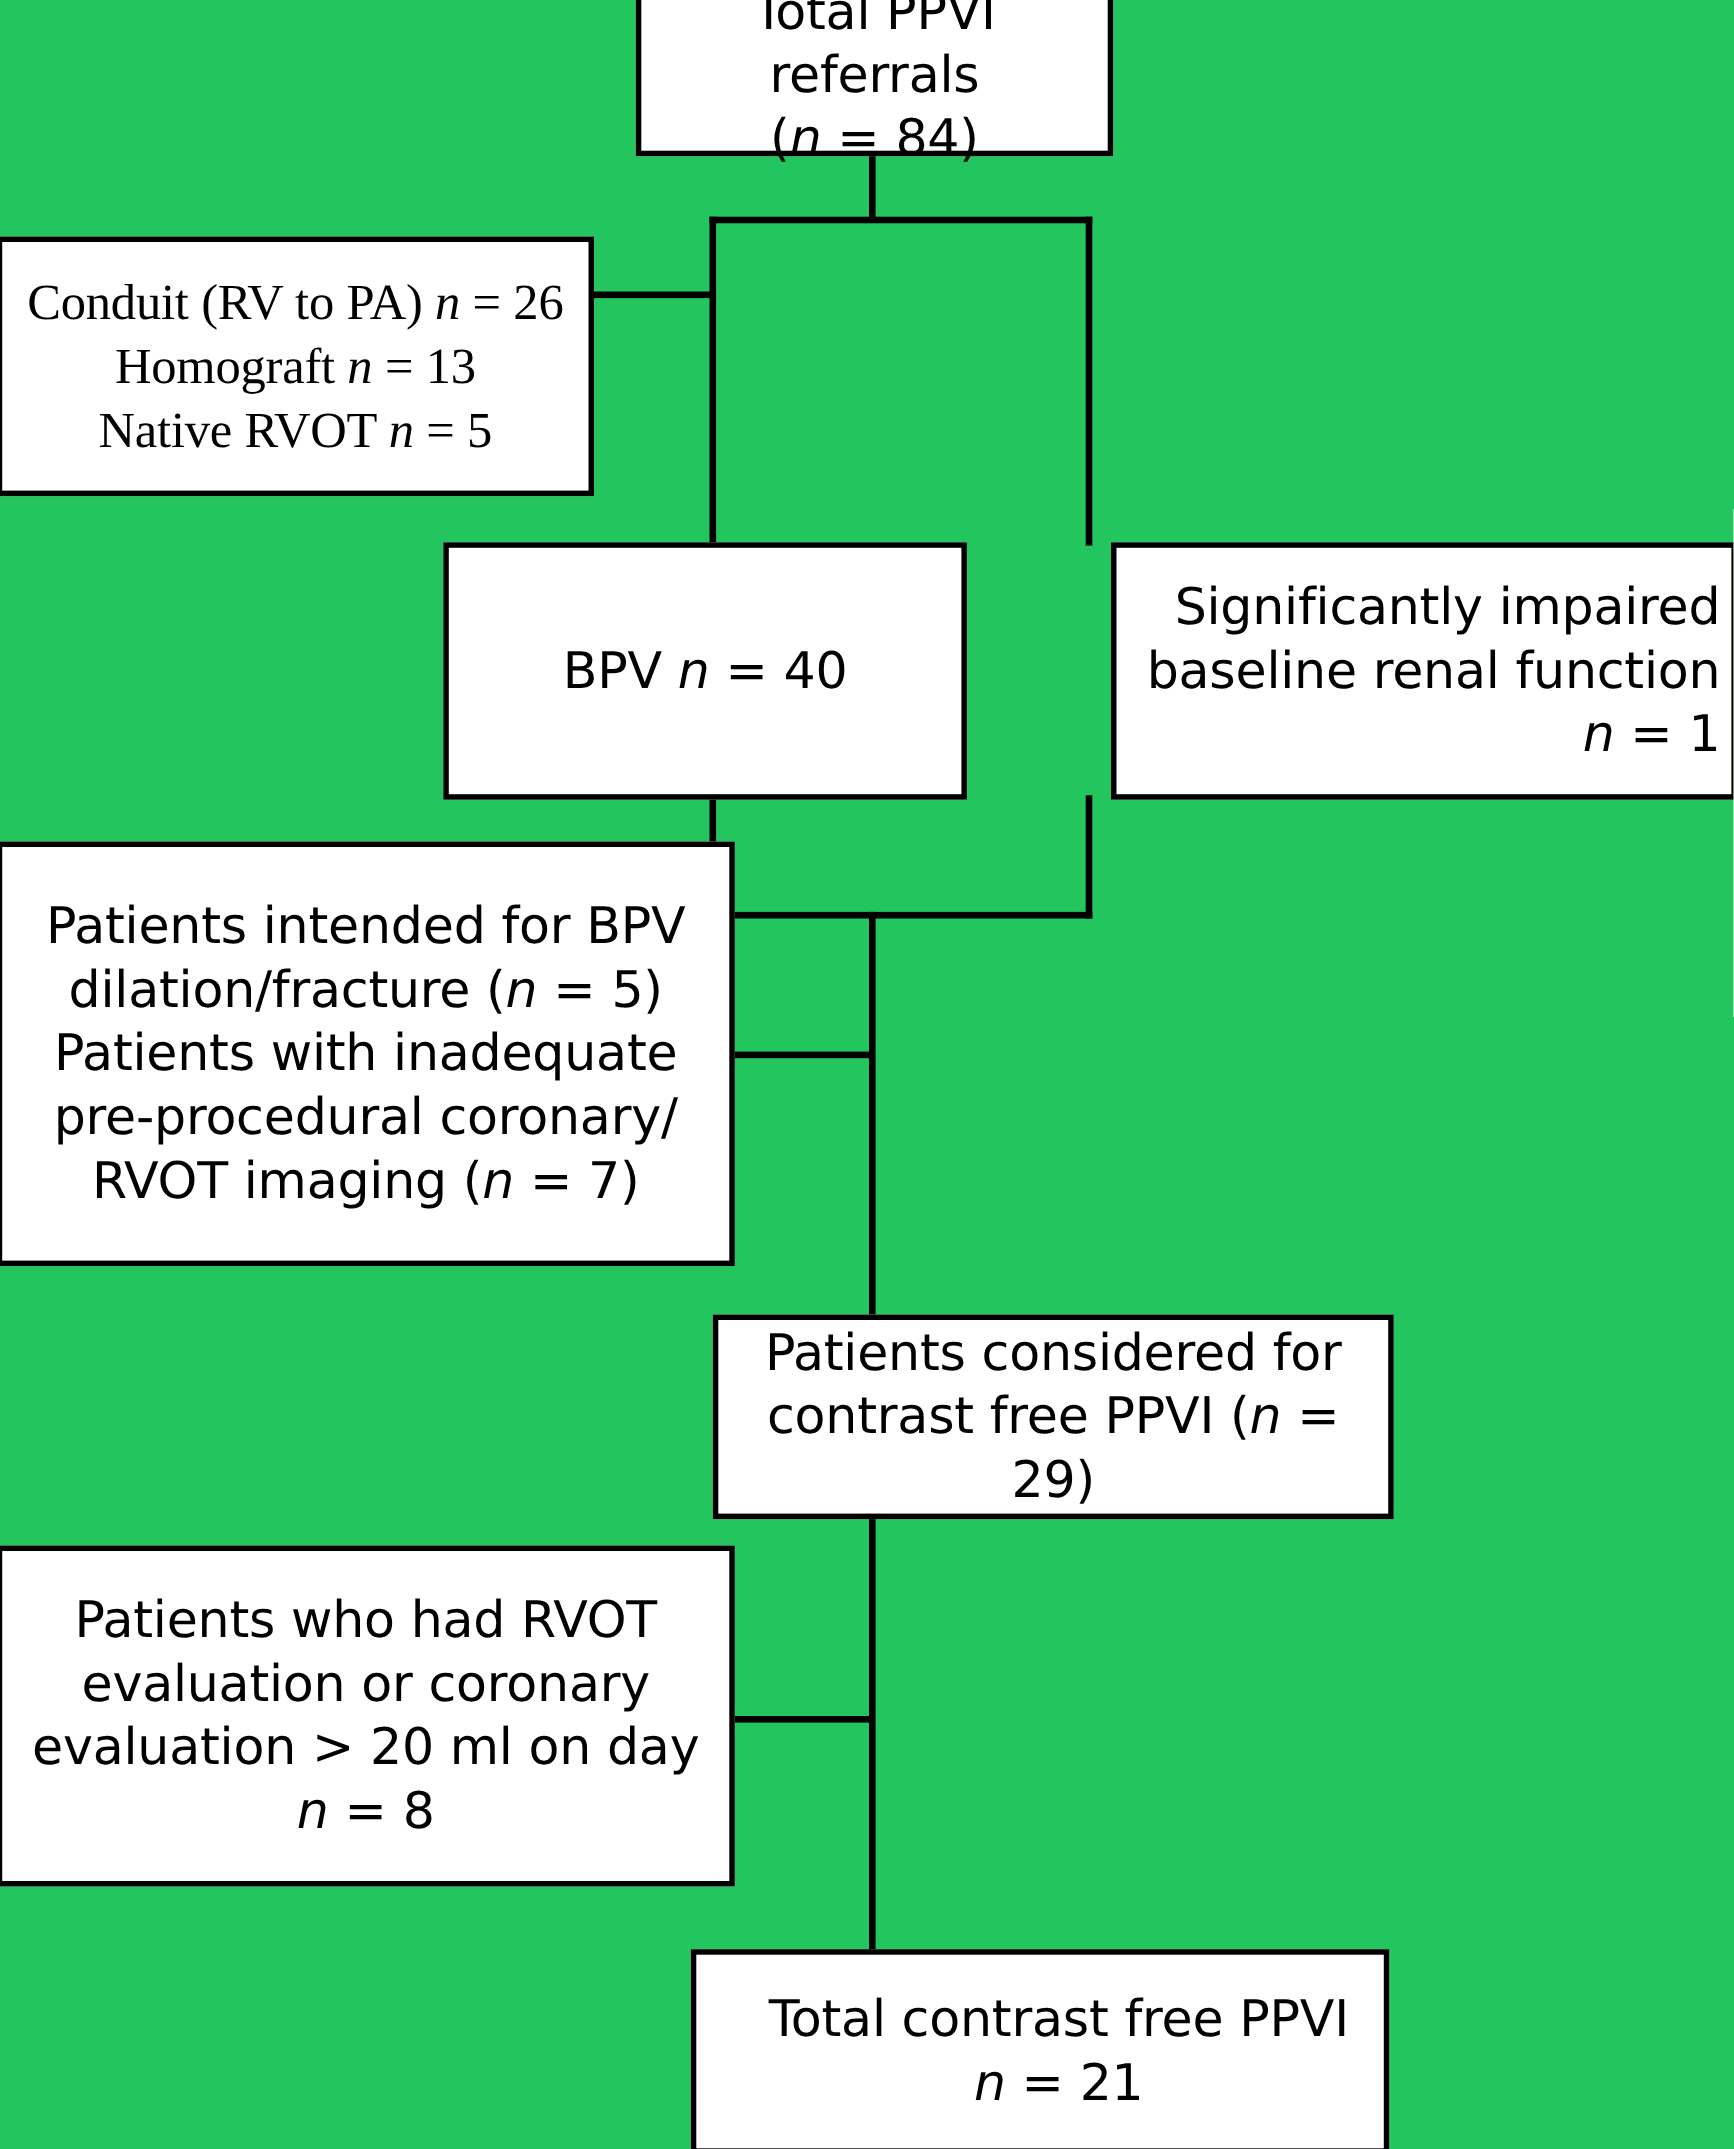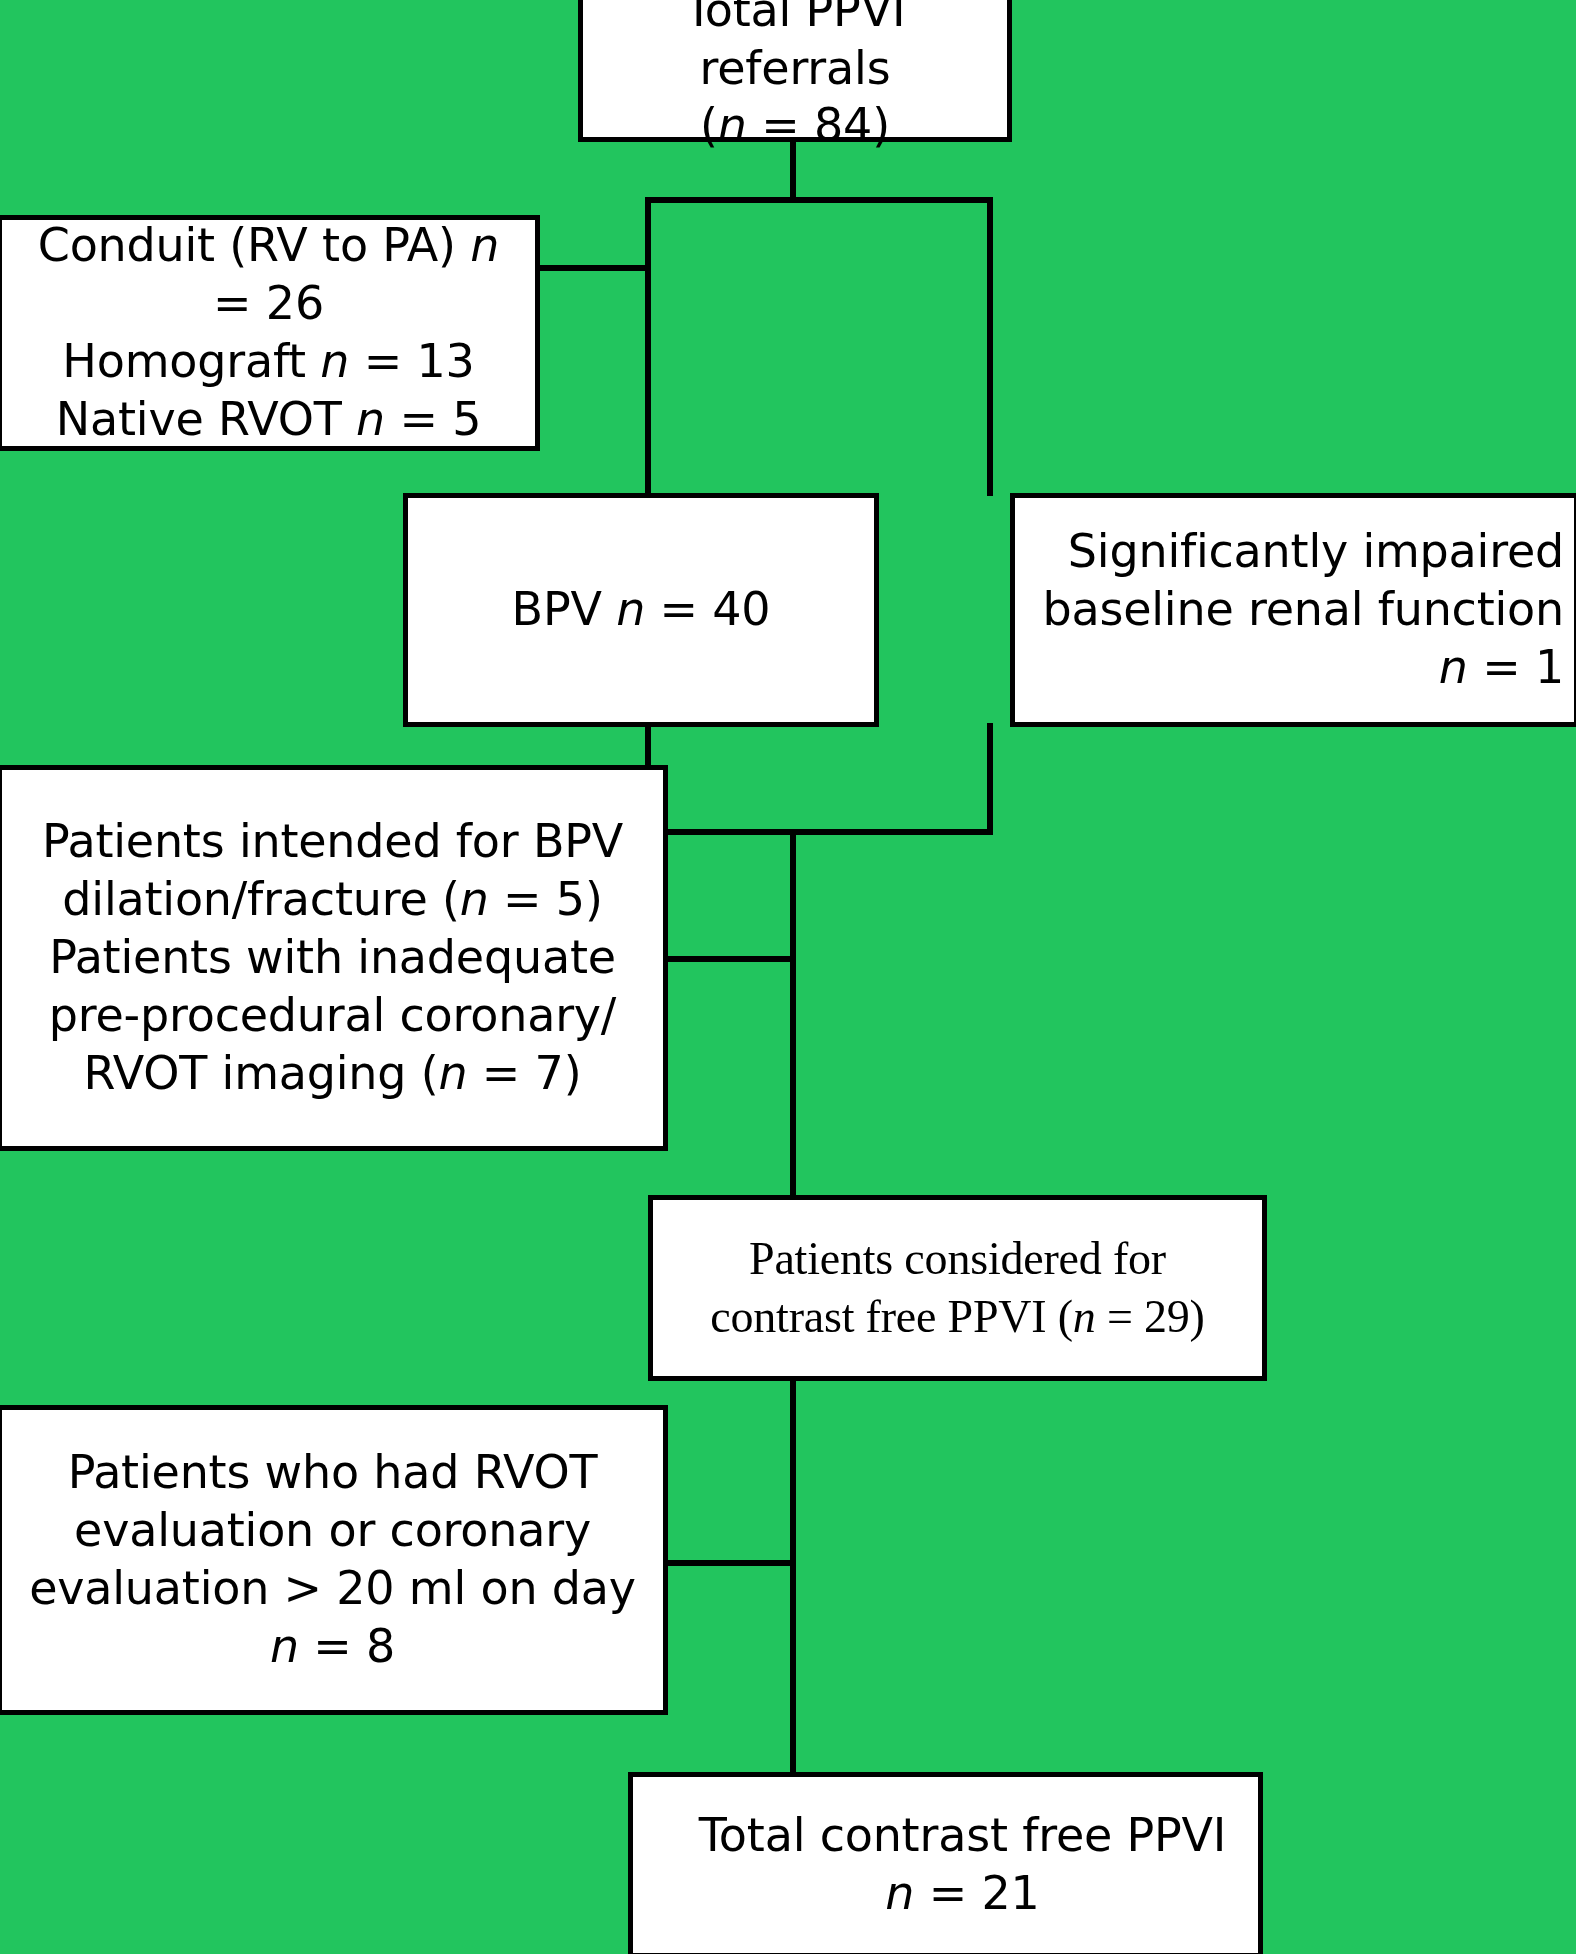--- a/index.html
+++ b/index.html
@@ -70,37 +70,37 @@
 
   <div class="line vline" style="left: 790px; top: 1377px; height: 399px; width: 6px;"></div>
 
   <div class="line hline" style="left: 537px; top: 1560px; width: 256px; height: 6px;"></div>
 
   <div class="node" style="left: 578px; top: -5px; width: 434px; height: 147px;">
     <span class="txt" style="white-space: normal;">Total PPVI referrals<br>(<i>n</i> = 84)</span>
   </div>
 
   <div class="node" style="left: -3px; top: 215px; width: 543px; height: 236px;">
-    <span class="txt" style="white-space: normal;">Conduit (RV to PA) <i>n</i> = 26<br>Homograft <i>n</i> = 13<br>Native RVOT <i>n</i> = 5</span>
+    <span class="txt" style="white-space: normal; font-family: Liberation Serif, serif;">Conduit (RV to PA) <i>n</i> = 26<br>Homograft <i>n</i> = 13<br>Native RVOT <i>n</i> = 5</span>
   </div>
 
   <div class="node" style="left: 403px; top: 493px; width: 476px; height: 234px;">
     <span class="txt" style="white-space: normal;">BPV <i>n</i> = 40</span>
   </div>
 
   <div class="node" style="left: 1010px; top: 493px; width: 569px; height: 234px;">
     <span class="txt" style="white-space: normal; text-align: right;">Significantly impaired<br>baseline renal function<br><i>n</i> = 1</span>
   </div>
 
   <div class="node" style="left: -3px; top: 765px; width: 671px; height: 386px;">
     <span class="txt" style="white-space: normal; text-align: center;">Patients intended for BPV<br>dilation/fracture (<i>n</i> = 5)<br>Patients with inadequate<br>pre-procedural coronary/<br>RVOT imaging (<i>n</i> = 7)</span>
   </div>
 
   <div class="node" style="left: 648px; top: 1195px; width: 619px; height: 186px;">
-    <span class="txt" style="white-space: normal; font-family: Liberation Serif, serif;">Patients considered for<br>contrast free PPVI (<i>n</i> = 29)</span>
+    <span class="txt" style="white-space: normal;">Patients considered for<br>contrast free PPVI (<i>n</i> = 29)</span>
   </div>
 
   <div class="node" style="left: -3px; top: 1405px; width: 671px; height: 310px;">
     <span class="txt" style="white-space: normal;">Patients who had RVOT<br>evaluation or coronary<br>evaluation &gt; 20 ml on day<br><i>n</i> = 8</span>
   </div>
 
   <div class="node" style="left: 628px; top: 1772px; width: 635px; height: 186px;">
     <span class="txt" style="white-space: normal; padding-left: 44px;">Total contrast free PPVI<br><i>n</i> = 21</span>
   </div>
 

